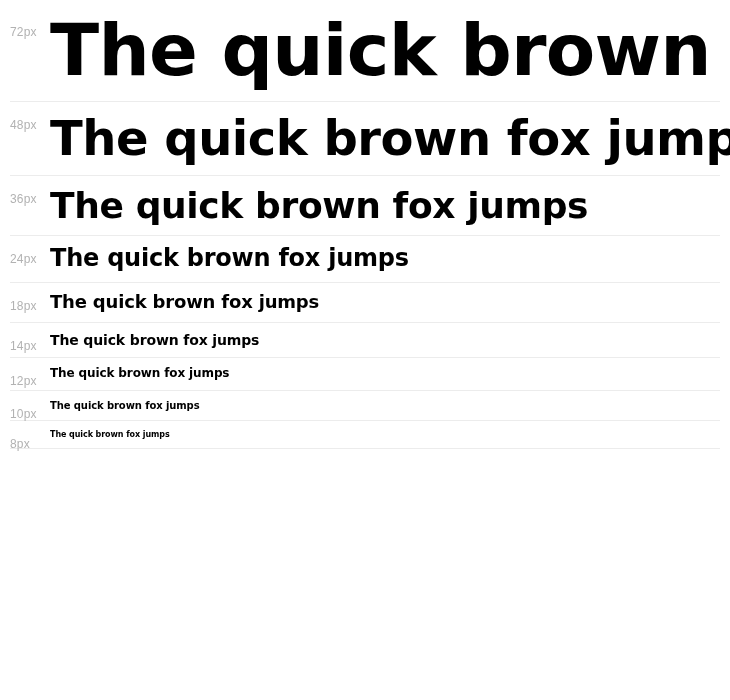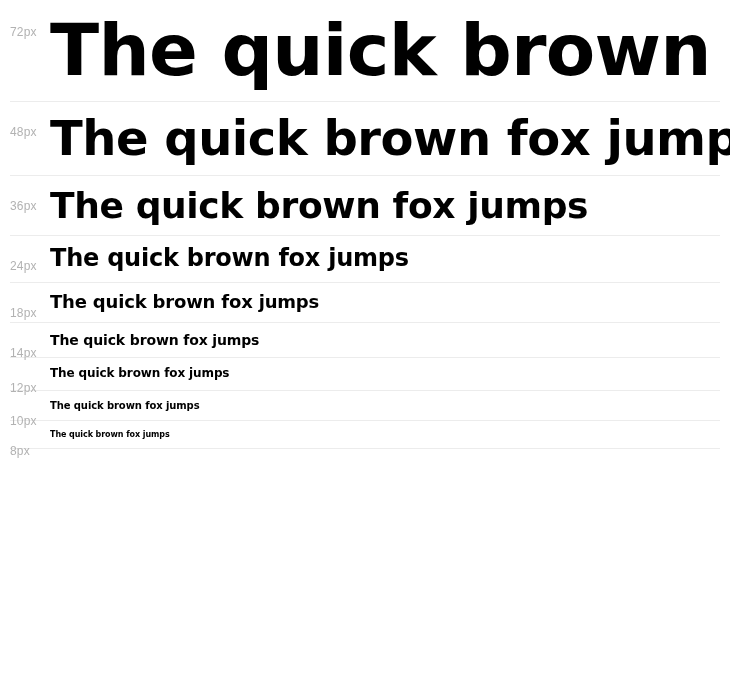--- a/index.html
+++ b/index.html
@@ -21,21 +21,21 @@
   }
   .size-row {
     position: relative;
     border-bottom: 1px solid var(--divider);
     padding: 9px 0 9px 40px;
     overflow: visible;
   }
   .size-label {
     position: absolute;
     left: 0;
-    top: 23px;
+    top: 16px;
     font-size: 12px;
     line-height: 14px;
     color: var(--label);
     letter-spacing: 0.2px;
     white-space: nowrap;
   }
   .size-row.first .size-label {
     top: 25px;
   }
   .sample-text {

